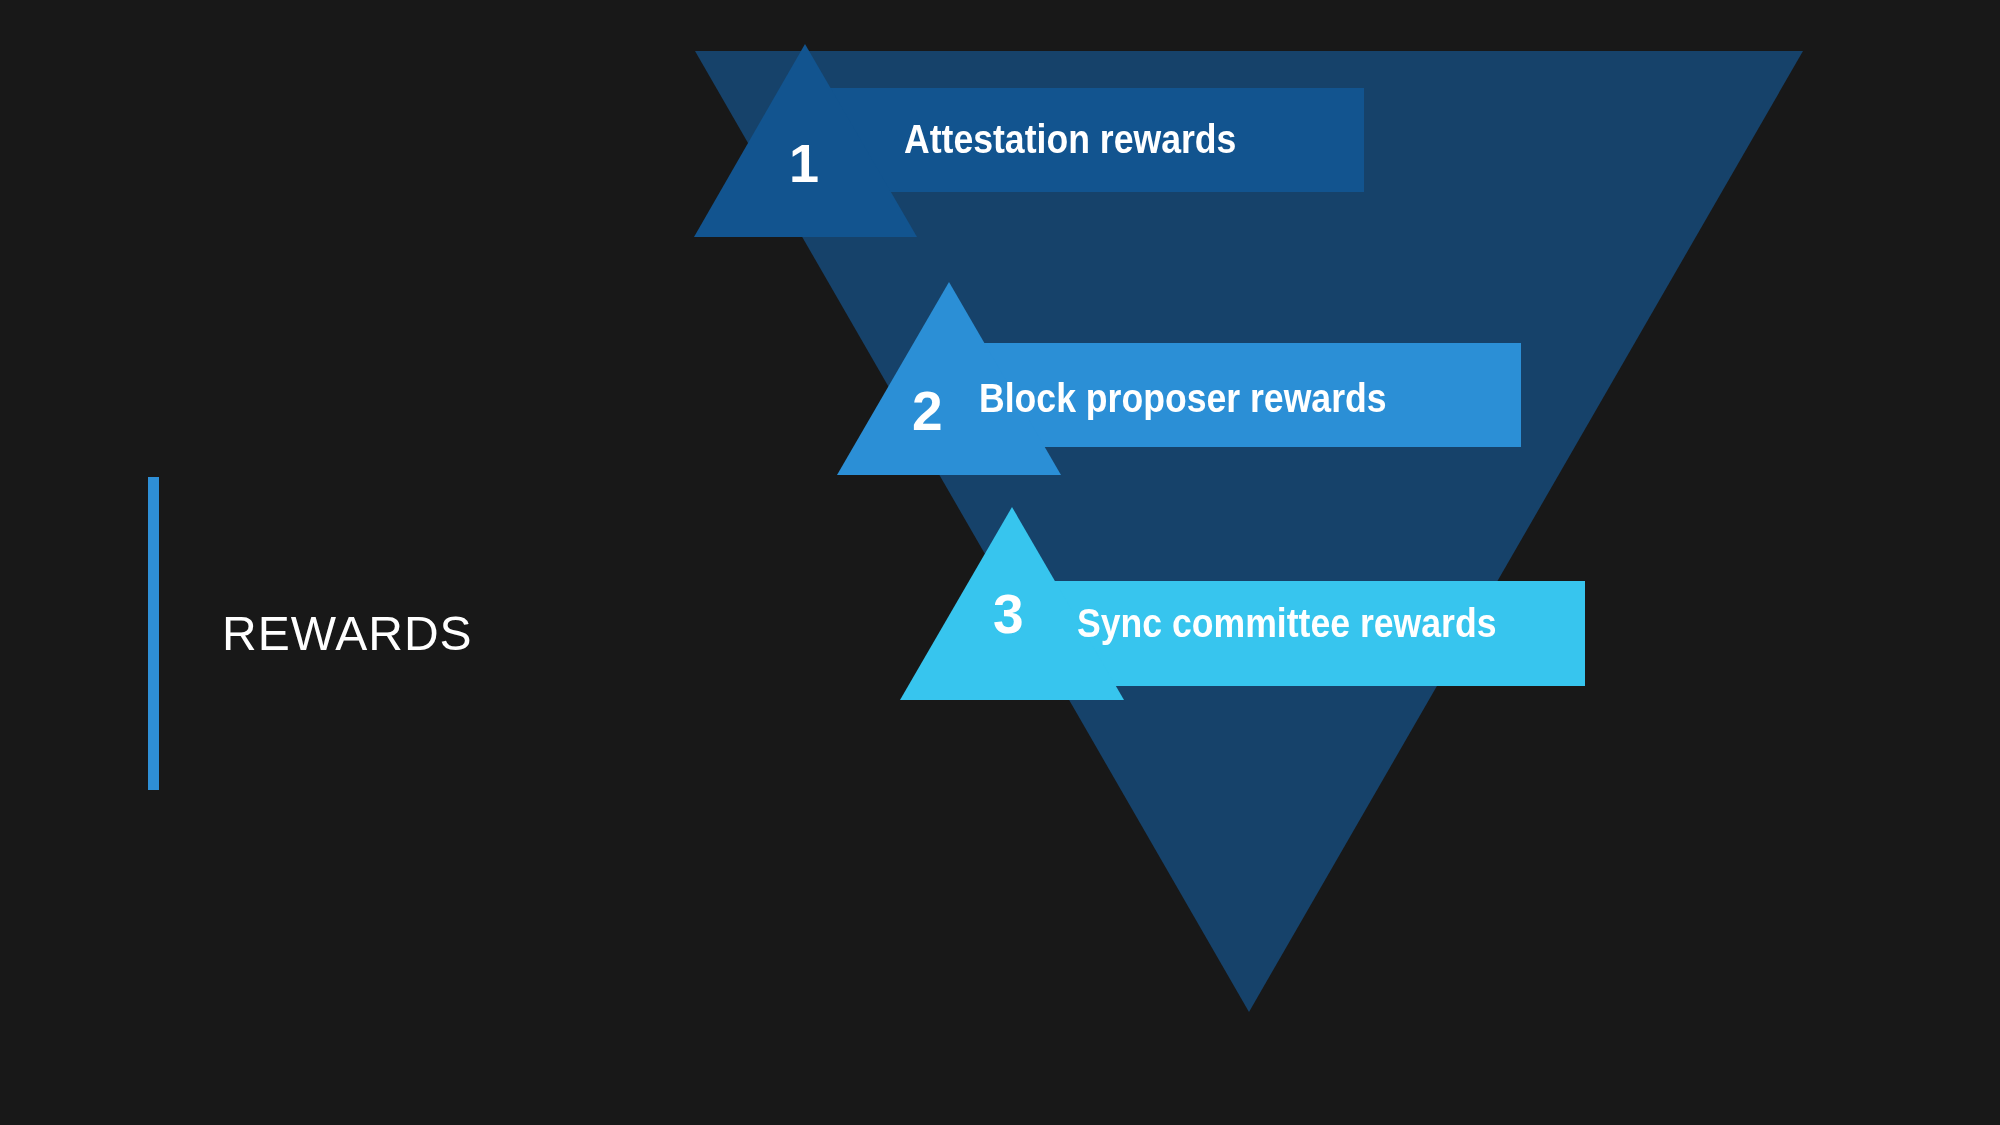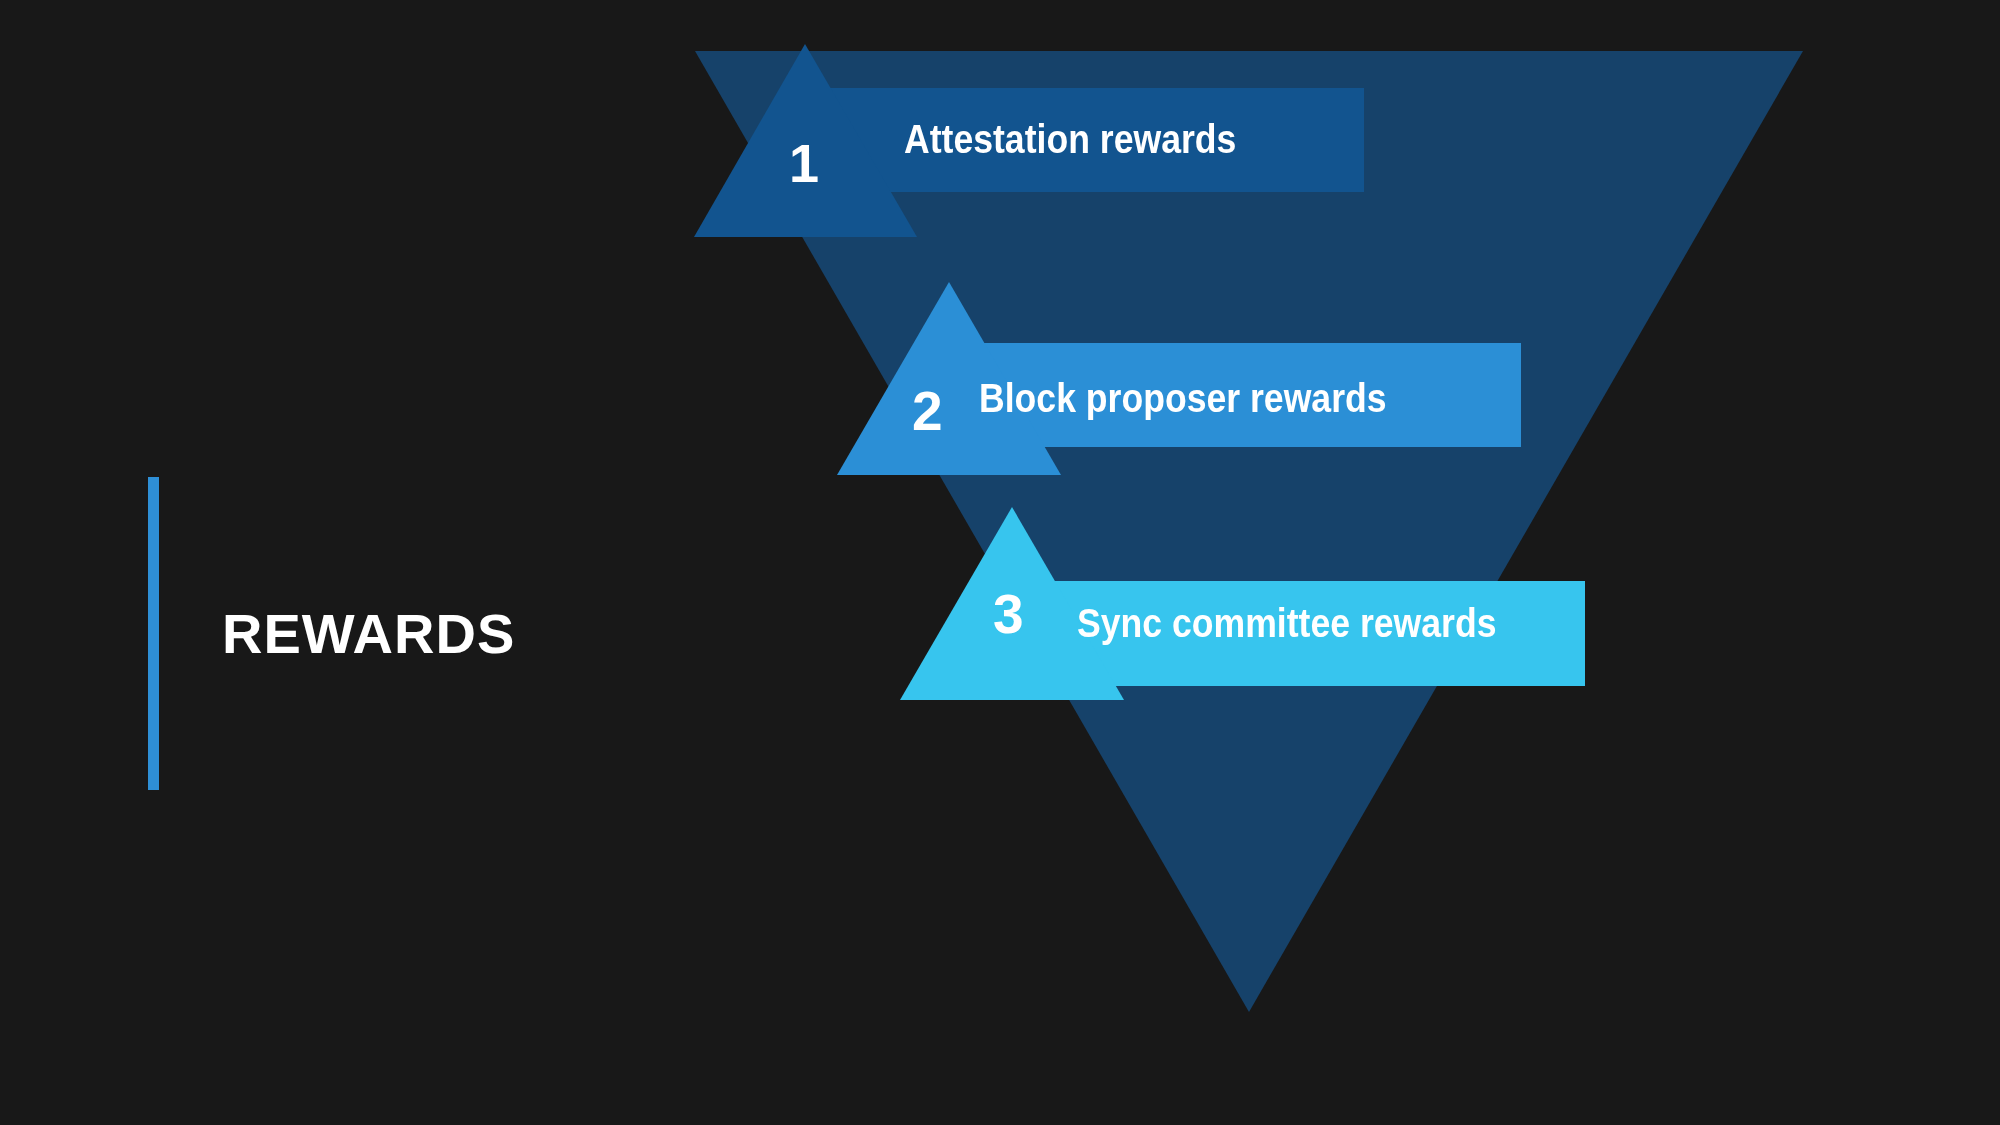--- a/index.html
+++ b/index.html
@@ -9,21 +9,21 @@
       position: relative;
       font-family: "Liberation Sans", "DejaVu Sans", sans-serif;
     }
     .accent-bar {
       position: absolute; left: 148px; top: 477px;
       width: 11px; height: 313px;
       background: #2e8fd6;
     }
     .slide-title {
       position: absolute; left: 222px; top: 604px;
-      font-size: 56px; font-weight: bold; color: #ffffff;
+      font-size: 48px; font-weight: normal; color: #ffffff;
       letter-spacing: 1px; line-height: 60px;
       white-space: nowrap;
     }
     svg.shapes { position: absolute; left: 0; top: 0; }
     .label {
       position: absolute; color: #ffffff; font-weight: bold;
       white-space: nowrap; transform-origin: left top;
       line-height: 1;
     }
     .num {

